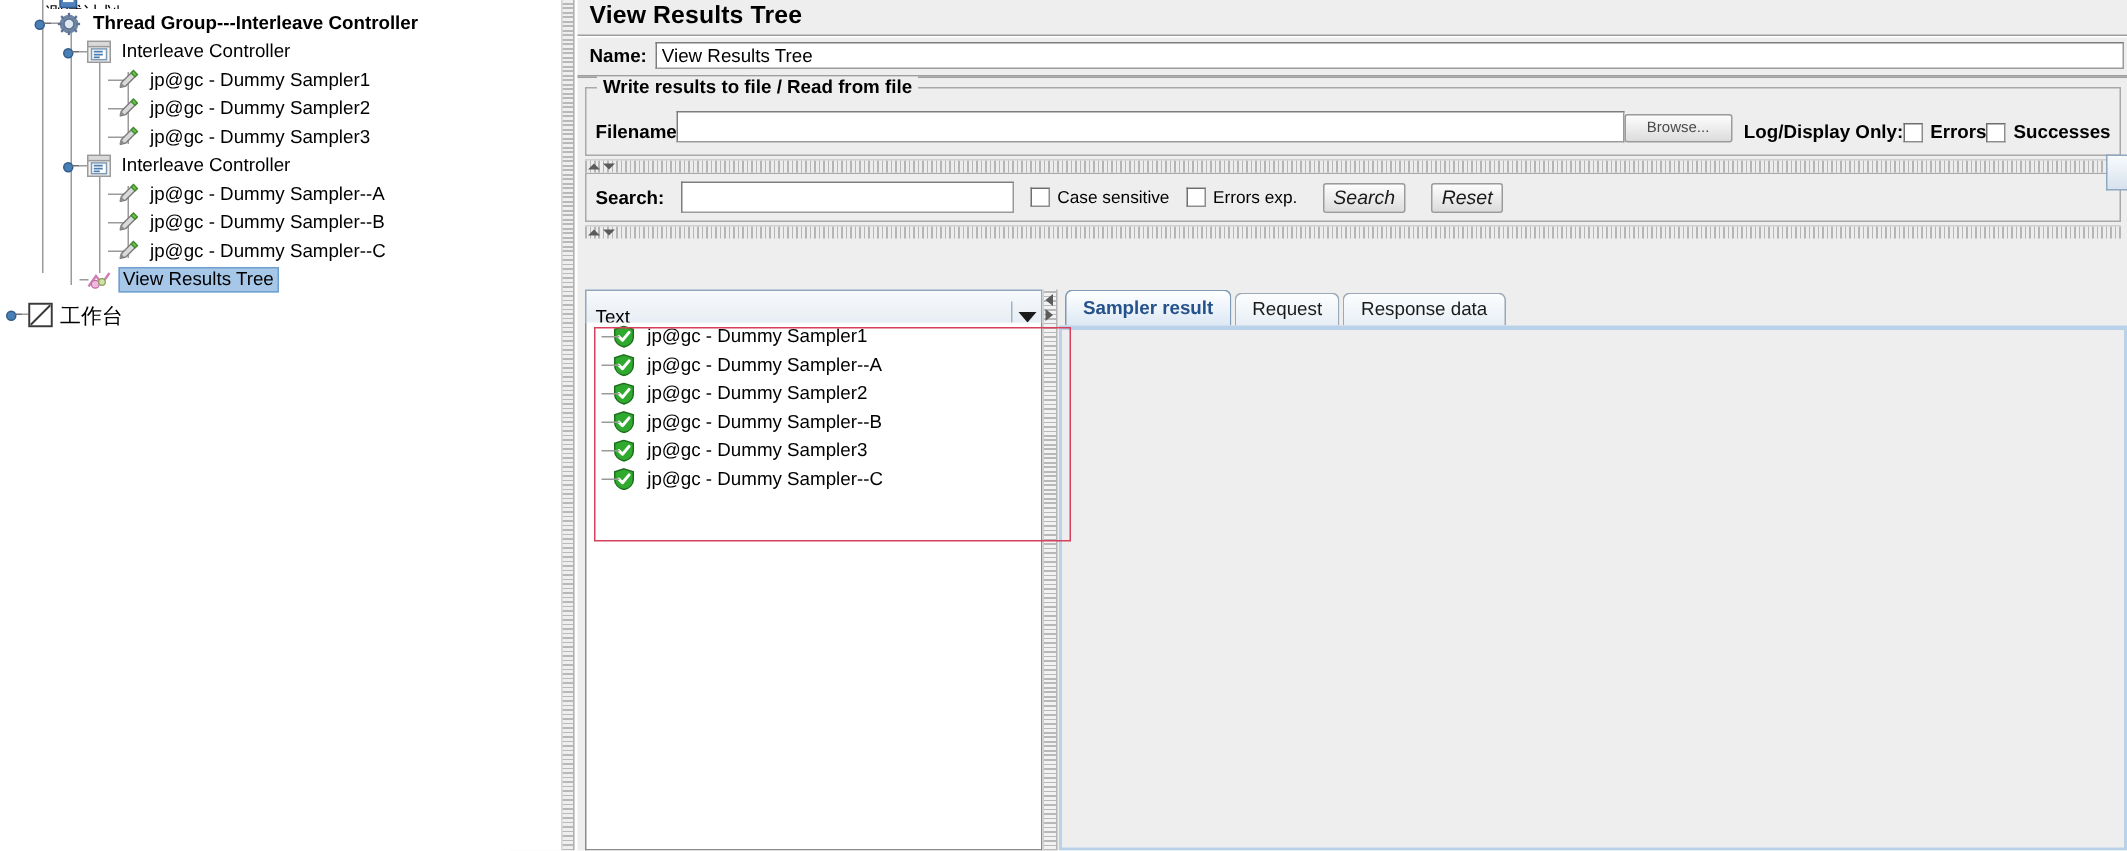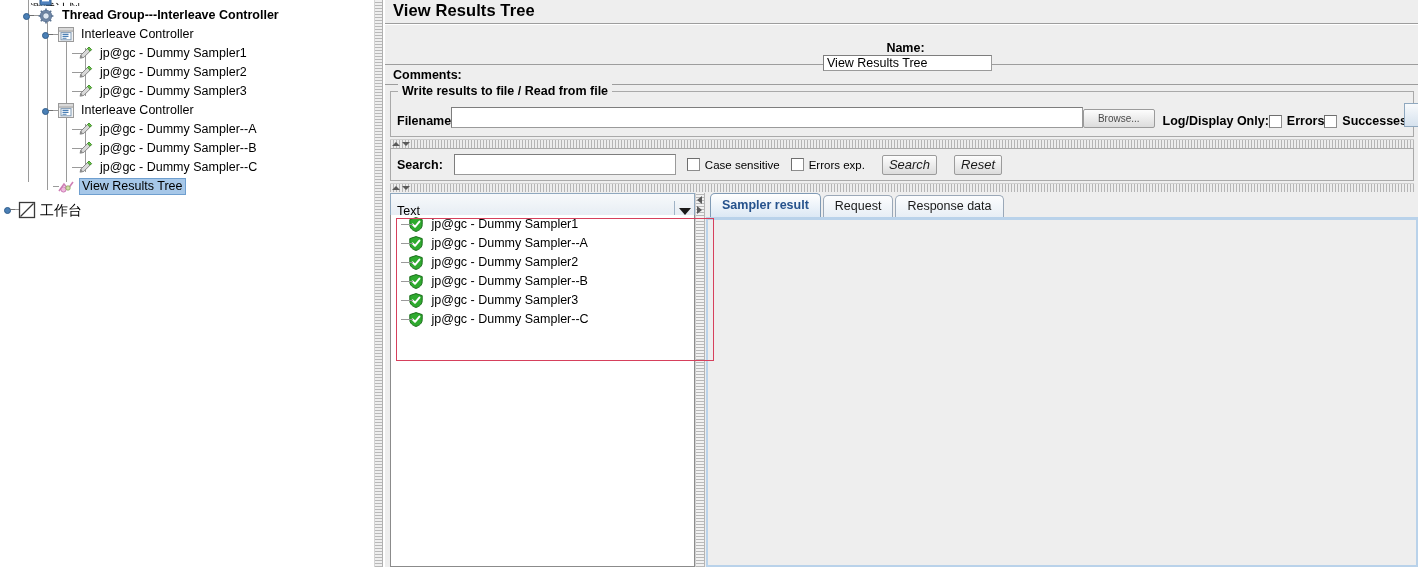--- a/index.html
+++ b/index.html
@@ -389,30 +389,26 @@
   </div>
 
   <div id="splitter-v"></div>
 
   <div id="right-panel">
 
     <div class="page-title">View Results Tree</div>
     <div class="hr-line"></div>
     <div class="hr-line2"></div>
 
-    <div class="field-row" style="margin-top:16px;flex-direction:column;">
+    <div class="field-row" style="margin-top:2px;">
       <span class="field-label">Name:</span>
       <input class="txtinput" style="margin-left: 6px; margin-right: 2px;" type="text" value="View Results Tree">
     </div>
     <div class="hr-line" style="margin-top:3px;"></div>
 
-    <div class="field-row" style="height:19px;">
-      <span class="field-label">Comments:</span>
-      <span style="flex:1;"></span>
-    </div>
     <div class="hr-line"></div>
 
     <div class="groupbox" style="height:46px;">
       <span class="gb-title">Write results to file / Read from file</span>
       <div style="display:flex; align-items:flex-end; gap:0; margin-top:3px;">
         <span style="font-size:12.5px; font-weight:bold;">Filename</span>
         <input class="txtinput" style="width: 606px; height: 21px;" type="text" value="">
         <button class="btn btn-browse">Browse...</button>
         <span class="cbx-lbl b" style="margin-left:8px;">Log/Display Only:</span>
         <label class="cbx-wrap">

